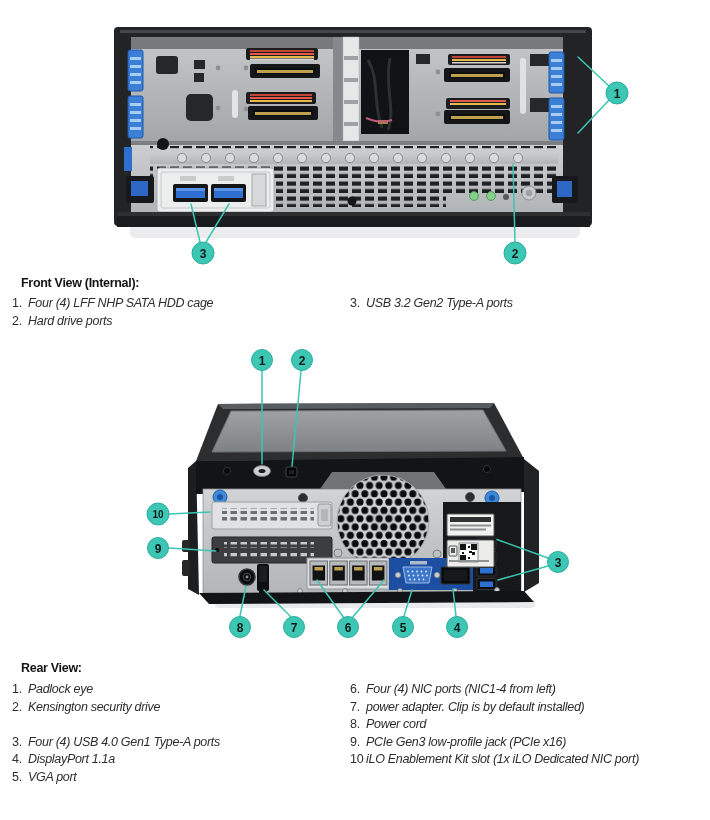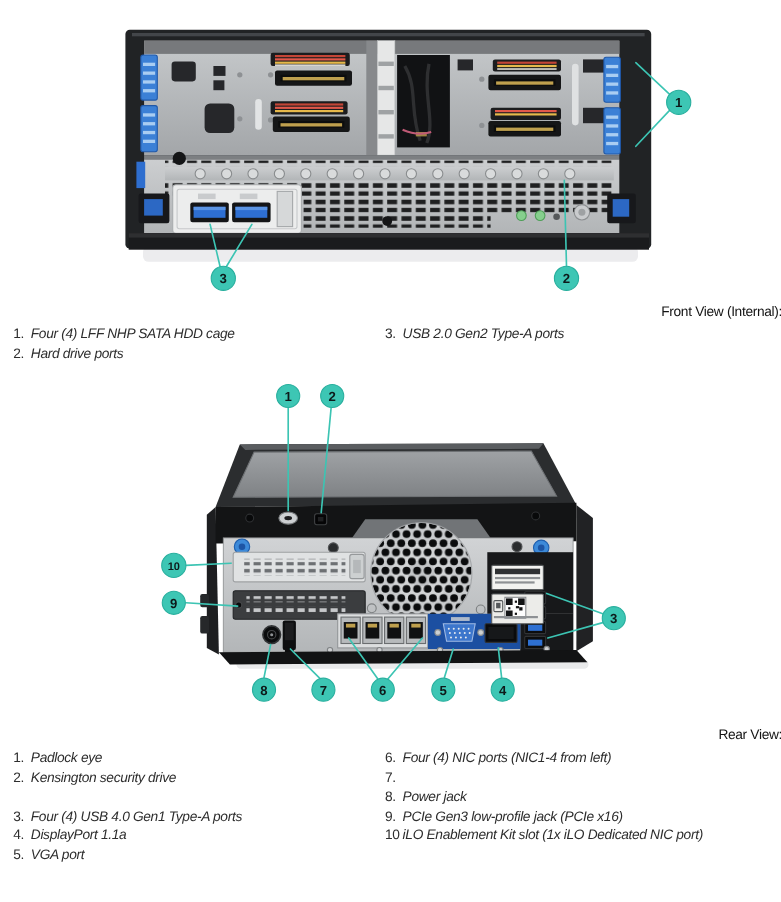--- a/index.html
+++ b/index.html
@@ -1,20 +1,20 @@
 <!DOCTYPE html>
 <html><head>
 <meta charset="utf-8">
 <style>
   html,body{margin:0;padding:0;background:#ffffff;}
   body{width:710px;height:820px;position:relative;overflow:hidden;
        font-family:"Liberation Sans",sans-serif;color:#2d2d2d;}
   .abs{position:absolute;}
-  .caption{font-size:12.5px;font-weight:400;color:#141414;letter-spacing:-0.3px;
-           text-align:right;width:690px;left:21px;}
+  .caption{font-size:12.5px;font-weight:700;color:#141414;letter-spacing:-0.3px;
+           text-align:left;width:690px;left:21px;}
   .legend{font-size:12.5px;line-height:17.5px;letter-spacing:-0.3px;color:#2d2d2d;}
   .lrow{display:flex;white-space:nowrap;}
   .lrow.gap{margin-top:17.5px;}
   .lnum{flex:0 0 16px;}
   .ltext{flex:1 1 auto;font-style:italic;}
   .l2{display:block;}
   svg{display:block;}
   .co-line{stroke:#3cc4b3;stroke-width:1.5;fill:none;stroke-linecap:round;}
   .co-circle{fill:#3dc6b4;stroke:#29af9e;stroke-width:1;}
   .co-num{font-family:"Liberation Sans",sans-serif;font-size:12px;font-weight:700;
@@ -241,21 +241,21 @@
     <span class="ltext">Four (4) LFF NHP SATA HDD cage</span>
   </div>
   <div class="lrow">
     <span class="lnum">2.</span>
     <span class="ltext">Hard drive ports</span>
   </div>
 </div>
 <div class="abs legend" style="left:350px;top:295px;width:340px;">
   <div class="lrow">
     <span class="lnum">3.</span>
-    <span class="ltext">USB 2.0 Gen2 Type-A ports</span>
+    <span class="ltext">USB 3.2 Gen2 Type-A ports</span>
   </div>
 </div>
 
 <svg class="abs" style="left:140px;top:348px;" width="440" height="312" viewBox="140 348 440 312">
   <defs>
     <linearGradient id="gTop" x1="0" y1="0" x2="0" y2="1">
       <stop offset="0" stop-color="#9fa2a5"></stop>
         <stop offset="1" stop-color="#7f8285"></stop>
     </linearGradient>
     <linearGradient id="gPlate" x1="0" y1="0" x2="0" y2="1">
@@ -525,25 +525,25 @@
   </div>
 </div>
 
 <div class="abs legend" style="left:350px;top:681px;width:352px;">
   <div class="lrow">
     <span class="lnum">6.</span>
     <span class="ltext">Four (4) NIC ports (NIC1-4 from left)</span>
   </div>
   <div class="lrow">
     <span class="lnum">7.</span>
-    <span class="ltext"></span>
+    <span class="ltext"><span class="l2">power adapter. Clip is by default installed)</span></span>
   </div>
   <div class="lrow">
     <span class="lnum">8.</span>
-    <span class="ltext">Power jack</span>
+    <span class="ltext">Power cord</span>
   </div>
   <div class="lrow">
     <span class="lnum">9.</span>
     <span class="ltext">PCIe Gen3 low-profile jack (PCIe x16)</span>
   </div>
   <div class="lrow">
     <span class="lnum">10</span>
     <span class="ltext">iLO Enablement Kit slot (1x iLO Dedicated NIC port)</span>
   </div>
 </div>

